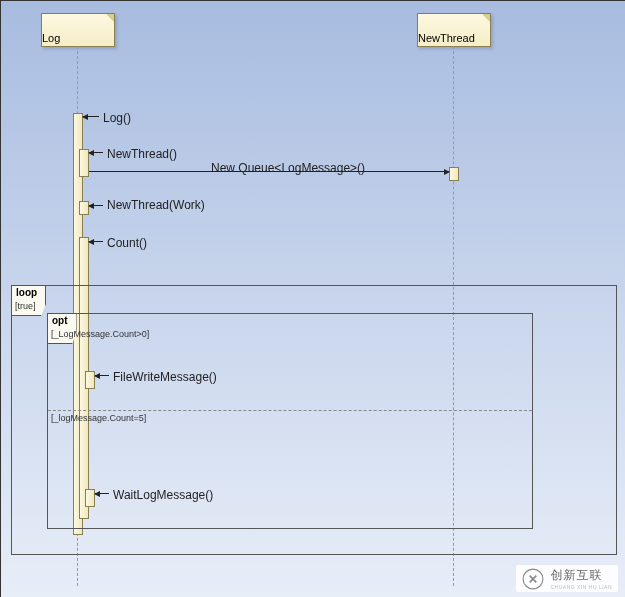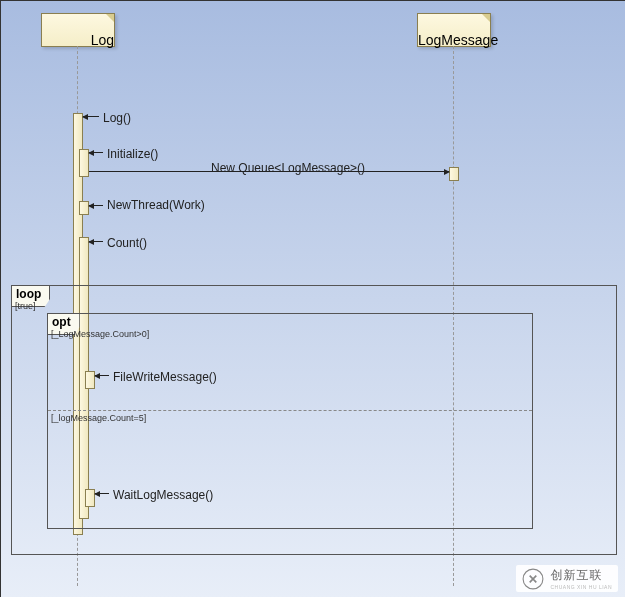--- a/index.html
+++ b/index.html
@@ -1,65 +1,65 @@
 <!DOCTYPE html>
 <html><head>
 <meta charset="utf-8">
 <style>
 body{margin:0;font-family:Arial,sans-serif;font-size:10px;background:#fff;overflow:hidden}
 .canvas{position:relative;width:625px;height:597px;background:linear-gradient(to bottom,#a8bce0 0%,#e8eef8 100%);border:1px solid #333}
 .lifeline-head{position:absolute;width:72px;height:32px;background:linear-gradient(to bottom,#fdf8e0,#f5eec8);border:1px solid #8a7f50;box-shadow:2px 2px 3px rgba(0,0,0,0.15)}
 .lifeline-head .fold{position:absolute;top:0;right:0;width:0;height:0;border-left:8px solid transparent;border-top:8px solid #d8cc90}
-.lifeline-head .txt{position:absolute;width:100%;text-align:right;top:18px;font-size:14px}
+.lifeline-head .txt{position:absolute;width:100%;text-align:left;top:18px;font-size:11px}
 .lifeline{position:absolute;width:0;border-left:1px dashed #999}
 .act{position:absolute;width:8px;background:linear-gradient(to right,#fdf8e0,#f0e8c0);border:1px solid #8a7f50}
 .arrow-solid{position:absolute;height:0;border-top:1px solid #222}
 .arrow-solid::after{content:'';position:absolute;right:-1px;top:-3px;width:0;height:0;border-left:6px solid #222;border-top:3px solid transparent;border-bottom:3px solid transparent}
 .arrow-solid.back::after{right:auto;left:-1px;border-left:none;border-right:6px solid #222}
 .msg-label{position:absolute;font-size:12px;color:#222;white-space:nowrap}
 .frame{position:absolute;border:1px solid #555;background:transparent}
-.frame-tag{position:absolute;top:0;left:0;background:#fafaf0;border-right:1px solid #555;border-bottom:1px solid #555;padding:1px 8px 5px 4px;font-size:12px;font-weight:bold;clip-path:polygon(0 0,100% 0,100% 60%,85% 100%,0 100%)}
+.frame-tag{position:absolute;top:0;left:0;background:#fafaf0;border-right:1px solid #555;border-bottom:1px solid #555;padding:1px 8px 17px 4px;font-size:10px;font-weight:bold;clip-path:polygon(0 0,100% 0,100% 60%,85% 100%,0 100%)}
 .guard{position:absolute;font-size:9px;color:#333}
 .dash-div{position:absolute;width:100%;height:0;border-top:1px dashed #888}
 .watermark{position:absolute;right:8px;bottom:6px;display:flex;align-items:center;gap:6px;color:#888;background:rgba(255,255,255,0.9);padding:2px 6px;border-radius:2px}
 .watermark svg{width:22px;height:22px}
 .watermark .cn{font-size:12px;color:#666;letter-spacing:1px}
 .watermark .en{font-size:5px;color:#bbb;letter-spacing:0.5px;display:block}
 </style>
 </head>
 <body>
 
 <div class="canvas">
 
   <div class="lifeline-head" style="left:40px;top:12px">
     <div class="fold"></div>
     <div class="txt">Log</div>
   </div>
   <div class="lifeline-head" style="left:416px;top:12px">
     <div class="fold"></div>
-    <div class="txt">LogMessage</div>
+    <div class="txt">NewThread</div>
   </div>
 
   <div class="lifeline" style="left:76px;top:45px;height:540px"></div>
   <div class="lifeline" style="left:452px;top:45px;height:540px"></div>
 
   <div class="act" style="left:72px;top:112px;height:420px"></div>
   <div class="act" style="left:78px;top:148px;height:26px"></div>
   <div class="act" style="left:78px;top:200px;height:12px"></div>
   <div class="act" style="left:78px;top:236px;height:280px"></div>
   <div class="act" style="left:84px;top:370px;height:16px"></div>
   <div class="act" style="left:84px;top:488px;height:16px"></div>
 
   <div class="act" style="left:448px;top:166px;height:12px"></div>
 
   <div class="arrow-solid back" style="left:82px;top:115px;width:16px"></div>
   <div class="msg-label" style="left:102px;top:110px">Log()</div>
 
   <div class="arrow-solid back" style="left:88px;top:151px;width:14px"></div>
-  <div class="msg-label" style="left:106px;top:146px">Initialize()</div>
+  <div class="msg-label" style="left:106px;top:146px">NewThread()</div>
 
   <div class="arrow-solid" style="left:88px;top:170px;width:360px"></div>
   <div class="msg-label" style="left:210px;top:160px">New Queue&lt;LogMessage&gt;()</div>
 
   <div class="arrow-solid back" style="left:88px;top:204px;width:14px"></div>
   <div class="msg-label" style="left:106px;top:197px">NewThread(Work)</div>
 
   <div class="arrow-solid back" style="left:88px;top:240px;width:14px"></div>
   <div class="msg-label" style="left:106px;top:235px">Count()</div>
 

